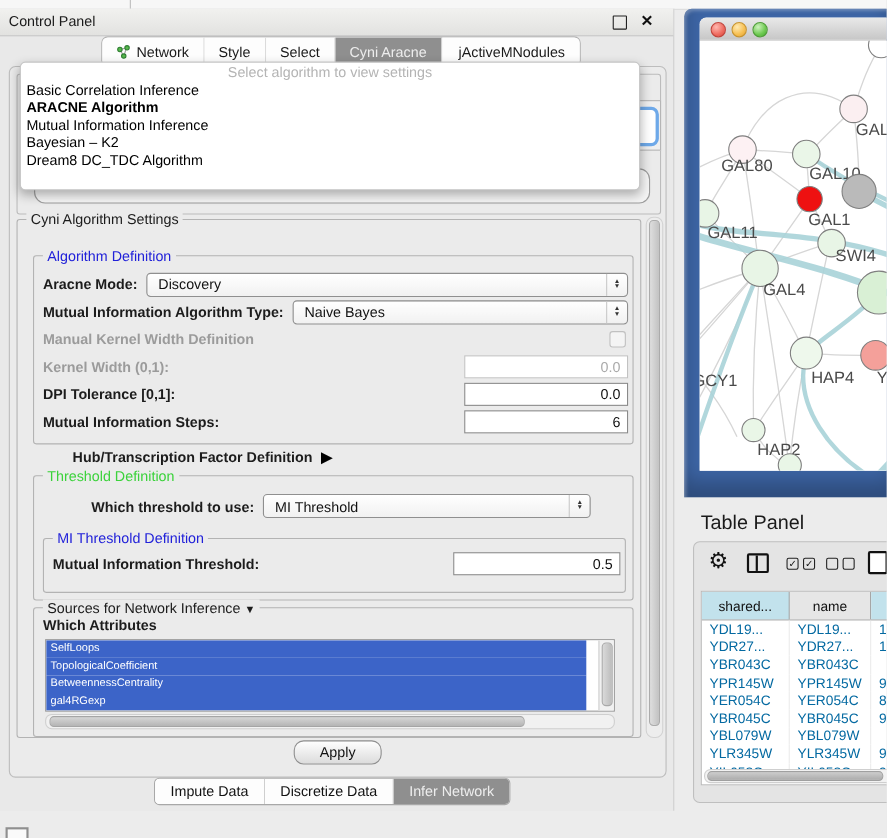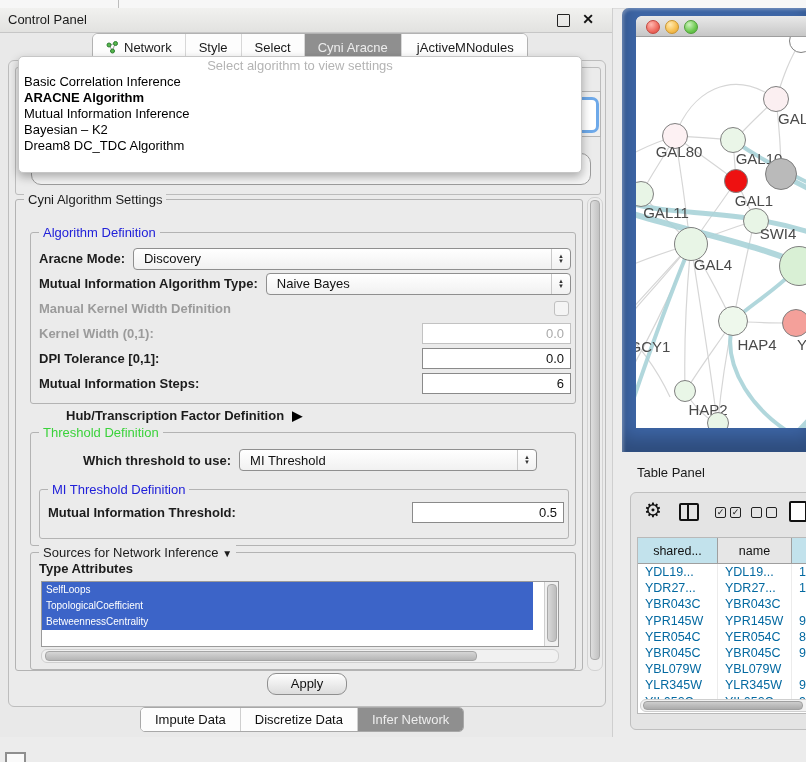--- a/index.html
+++ b/index.html
@@ -98,21 +98,21 @@
   .tl.r{left:10px;background:radial-gradient(circle at 35% 30%,#ffb8b0,#ee6a5f 60%,#d5493d);border:1px solid #c2463e;}
   .tl.y{left:29px;background:radial-gradient(circle at 35% 30%,#ffeab2,#f6be4f 60%,#df9f39);border:1px solid #c9952f;}
   .tl.g{left:48px;background:radial-gradient(circle at 35% 30%,#cdf2bd,#6cc94f 60%,#4aa837);border:1px solid #4f9e38;}
   .canvas{position:relative;width:178px;height:391px;background:#fff;overflow:hidden;}
   .canvas svg{position:absolute;left:0;top:0;}
   .node{position:absolute;border-radius:50%;border:1.5px solid #7f7f7f;box-sizing:border-box;}
   .nlabel{position:absolute;transform:translate(-50%,-50%);font-size:15px;color:#4a4a4a;white-space:nowrap;}
 
   
   .tp-titlebar{position:absolute;left:612px;top:452px;width:194px;height:40px;}
-  .tp-title{position:absolute;left:25px;top:13px;font-size:13px;color:#1a1a1a;}
+  .tp-title{position:absolute;left:25px;top:13px;font-size:18px;color:#1a1a1a;}
   .tp{position:absolute;left:630px;top:492px;width:186px;height:236px;background:#e4e4e4;border:1px solid #bfbfbf;border-radius:6px;}
   .tp-toolbar{position:absolute;left:0;top:0;width:100%;height:42px;}
   .ticon{position:absolute;top:10px;color:#111;}
   .gear{left:13px;font-size:20px;line-height:20px;top:7px;}
   .colsplit{left:48px;width:16px;height:14px;border:2px solid #111;border-radius:2px;}
   .colsplit:before{content:"";position:absolute;left:6px;top:0;width:2px;height:14px;background:#111;}
   .cbpair{display:flex;gap:4px;top:14px;}
   .cb{width:9px;height:9px;border:1.5px solid #222;border-radius:2px;font-size:9px;line-height:8px;text-align:center;color:#111;}
   .selall{left:84px;}
   .desel{left:120px;}
@@ -246,25 +246,26 @@
             <span class="legend blue">MI Threshold Definition</span>
             <div class="mi-row">
               <span class="flabel">Mutual Information Threshold:</span>
               <span class="tfield">0.5</span>
             </div>
           </div>
         </div>
 
         <div class="gbox src-box">
           <span class="legend"><span>Sources for Network Inference</span> <span class="src-legend-tri">▼</span></span>
-          <span class="attr-label">Type Attributes</span>
+          <span class="attr-label">Which Attributes</span>
           <div class="listbox" id="attrList">
             <div class="src-item sel">SelfLoops</div>
               <div class="src-item sel">TopologicalCoefficient</div>
               <div class="src-item sel">BetweennessCentrality</div>
+              <div class="src-item sel">gal4RGexp</div>
               <div class="list-vscroll">
                 <div class="thumb"></div>
               </div>
           </div>
           <div class="list-hscroll">
               <div class="thumb"></div>
             </div>
         </div>
       </div>
 

